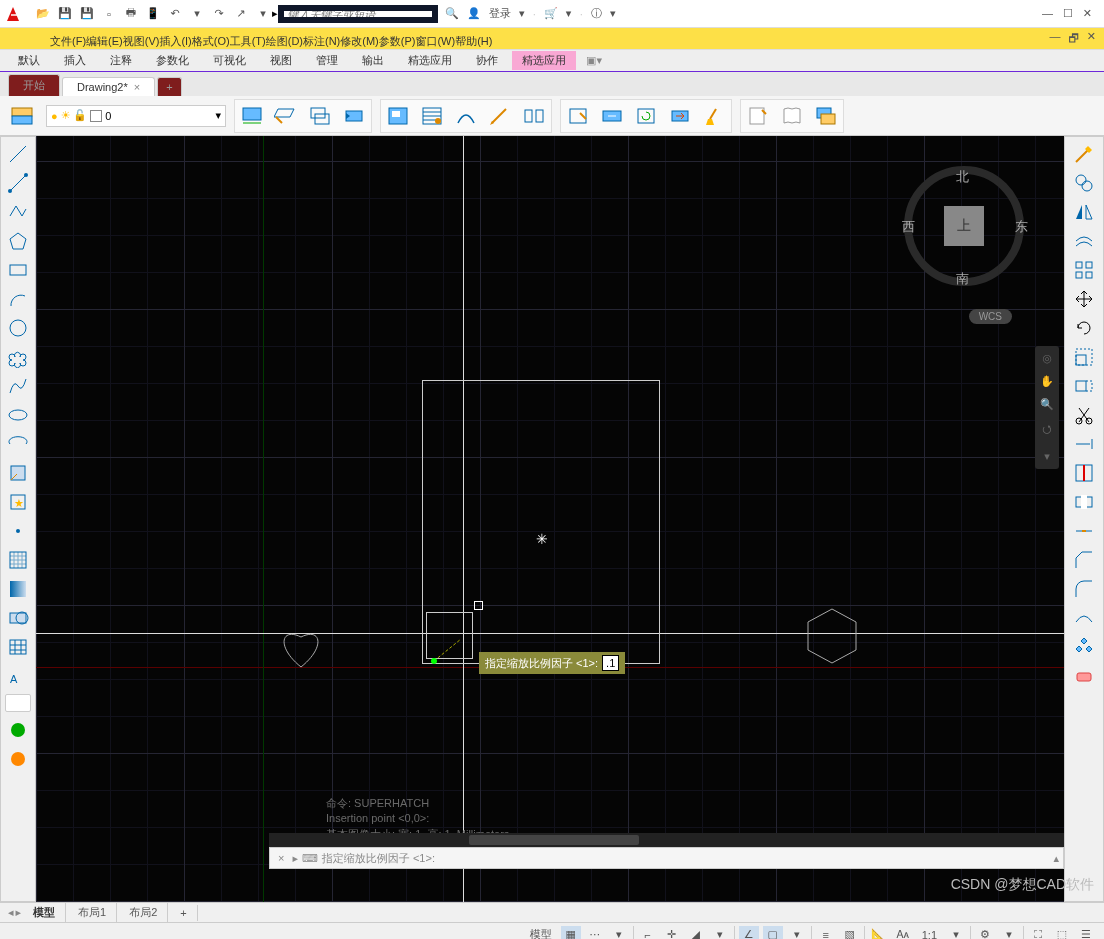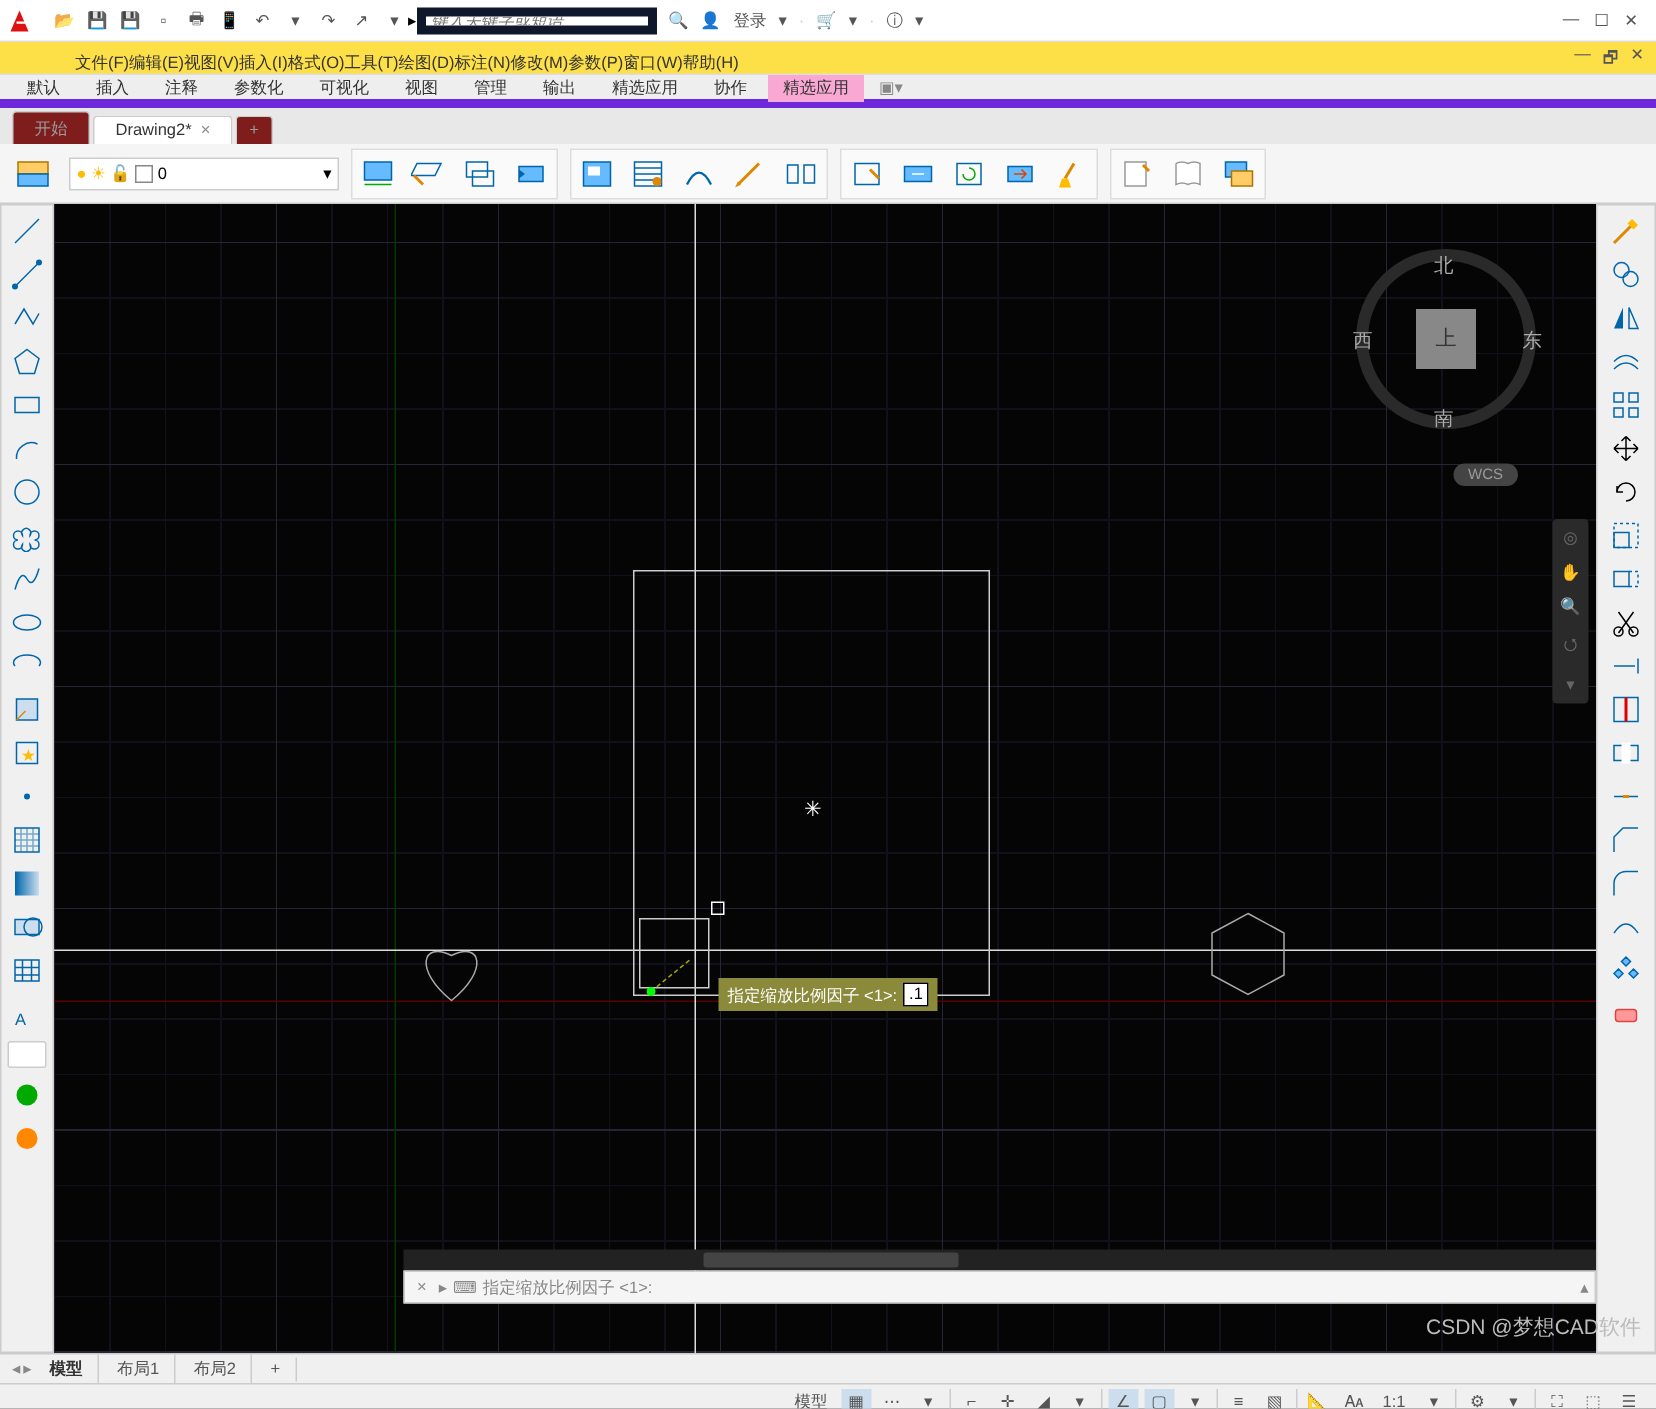--- a/index.html
+++ b/index.html
@@ -7,21 +7,21 @@
 .titlebar{height:28px;background:#fff;display:flex;align-items:center;padding:0 4px;border-bottom:1px solid #ddd}
 .app-logo{width:24px;height:20px;margin-right:6px;display:flex;align-items:center;justify-content:center}
 .qat{display:flex;gap:4px;align-items:center}
 .qat-btn{width:18px;height:18px;display:flex;align-items:center;justify-content:center;color:#555}
 .title{flex:1;text-align:center;color:#333}
 .search-box{border:6px solid #0f172a;height:18px;width:160px;padding:0 4px;color:#999;font-style:italic}
 .right-ctrls{display:flex;gap:8px;align-items:center;color:#555;margin-left:8px}
 .win-ctrls{display:flex;gap:10px;margin-left:auto;padding:0 8px;color:#555}
 .menubar{height:22px;background:#fde047;display:flex;padding:0 50px;align-items:flex-end;color:#333;border-bottom:1px solid #ddd;position:relative}
 .doc-ctrl{position:absolute;right:8px;display:flex;gap:8px;color:#555}
-.ribbon-tabs{height:22px;background:#eee;display:flex;align-items:center;padding:0 8px;gap:4px;border-bottom:6px solid #6d28d9}
+.ribbon-tabs{height:22px;background:#eee;display:flex;align-items:center;padding:0 8px;gap:4px;border-bottom:1px solid #6d28d9}
 .rtab{padding:2px 10px;color:#333}
 .rtab.active{background:#f9a8d4}
 .doc-tabs{height:24px;background:#e8e8e8;display:flex;align-items:end;padding:0 8px;gap:2px}
 .dtab{padding:3px 14px;background:#7f1d1d;border:1px solid #ccc;border-bottom:none;border-radius:3px 3px 0 0;color:#999;display:flex;align-items:center;gap:6px}
 .dtab.active{background:#ffffff;color:#333}
 .dtab-close{color:#888;cursor:pointer}
 .ribbon-panel{height:40px;background:#f5f5f5;display:flex;align-items:center;padding:2px 8px;gap:8px;border-bottom:1px solid #ccc}
 .layer-box{display:flex;align-items:center;gap:3px;border:1px solid #ccc;background:#fff;height:22px;padding:0 4px;width:180px}
 .panel-grp{display:flex;gap:4px;border:1px solid #ddd;background:#fafafa;padding:2px;height:34px;align-items:center}
 .ribbon-btn{width:30px;height:28px;display:flex;align-items:center;justify-content:center}
@@ -440,20 +440,25 @@
     </div>
     <div class="wcs-badge">WCS</div>
     <div class="navbar">
       <span>◎</span>
       <span>✋</span>
       <span>🔍</span>
       <span>⭯</span>
       <span>▾</span>
     </div>
 
+    <div class="cmd-history">
+      <div>命令: SUPERHATCH</div>
+      <div>Insertion point &lt;0,0&gt;:</div>
+      <div>基本图像大小: 宽: 1, 高: 1, Millimeters</div>
+    </div>
     <div class="scroll-h">
         <div class="scroll-thumb"></div>
       </div>
 
     <div class="cmd-line">
       <span class="cmd-close">×</span>
       <span style="color:#888">▸</span>
       <span style="color:#888">⌨</span>
       <span class="cmd-input">指定缩放比例因子 &lt;1&gt;:</span>
       <span style="color:#888">▴</span>

